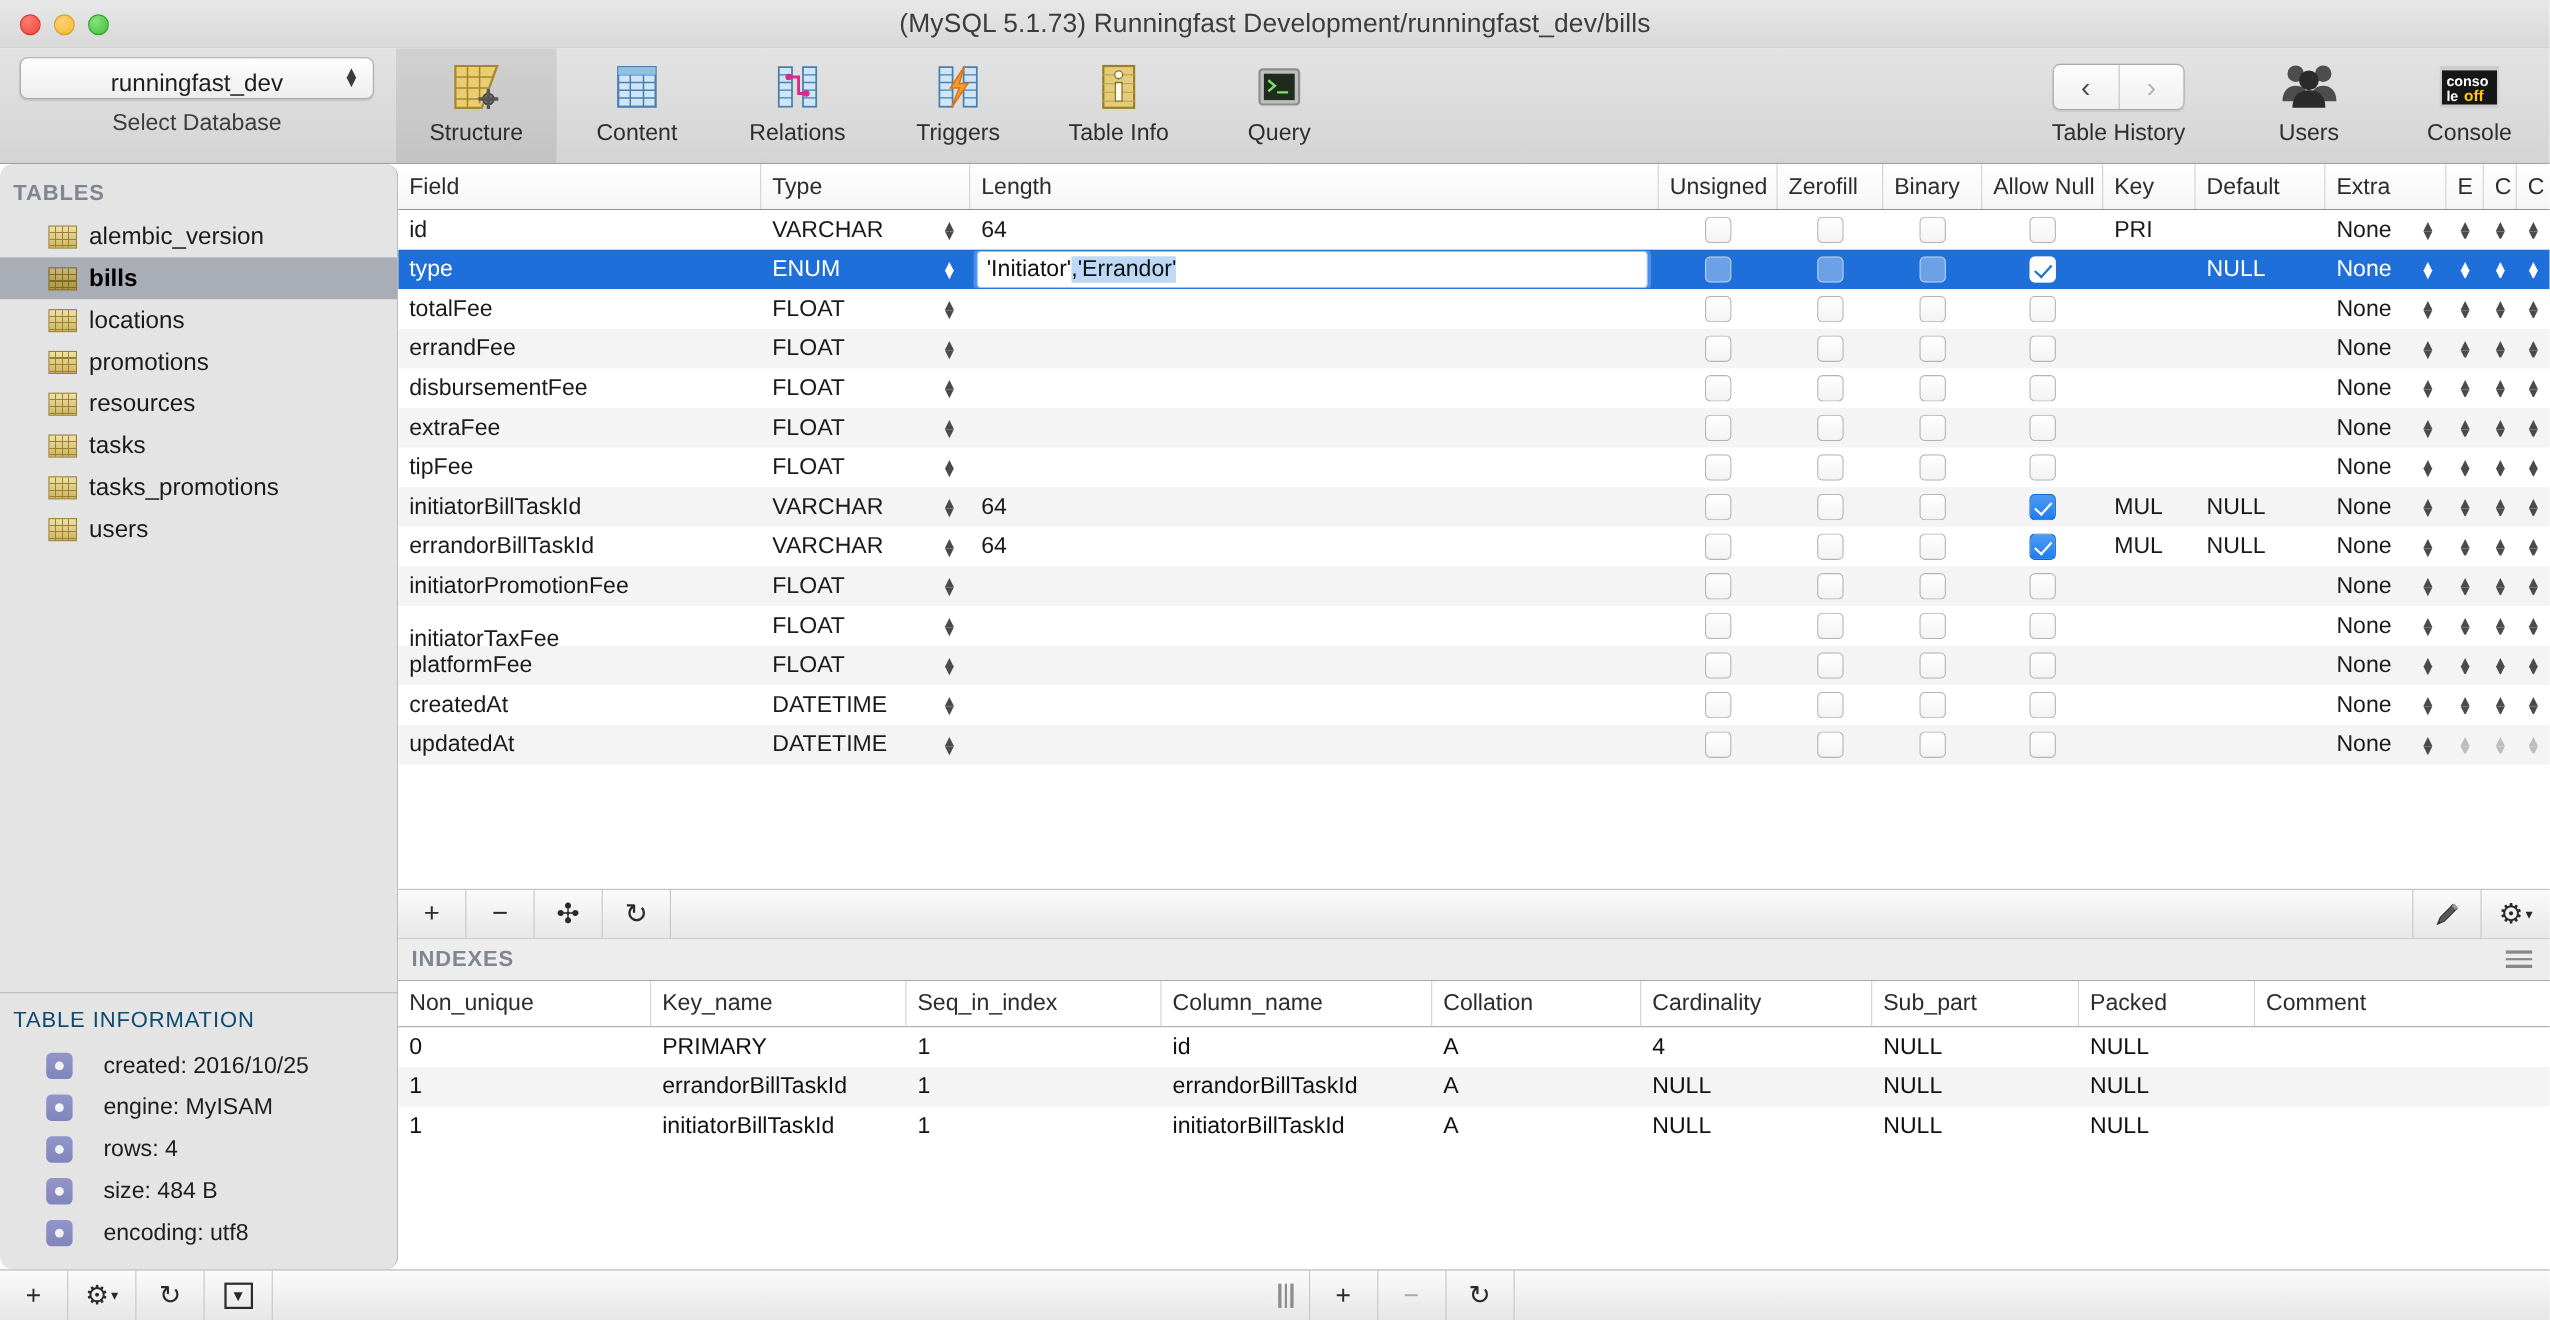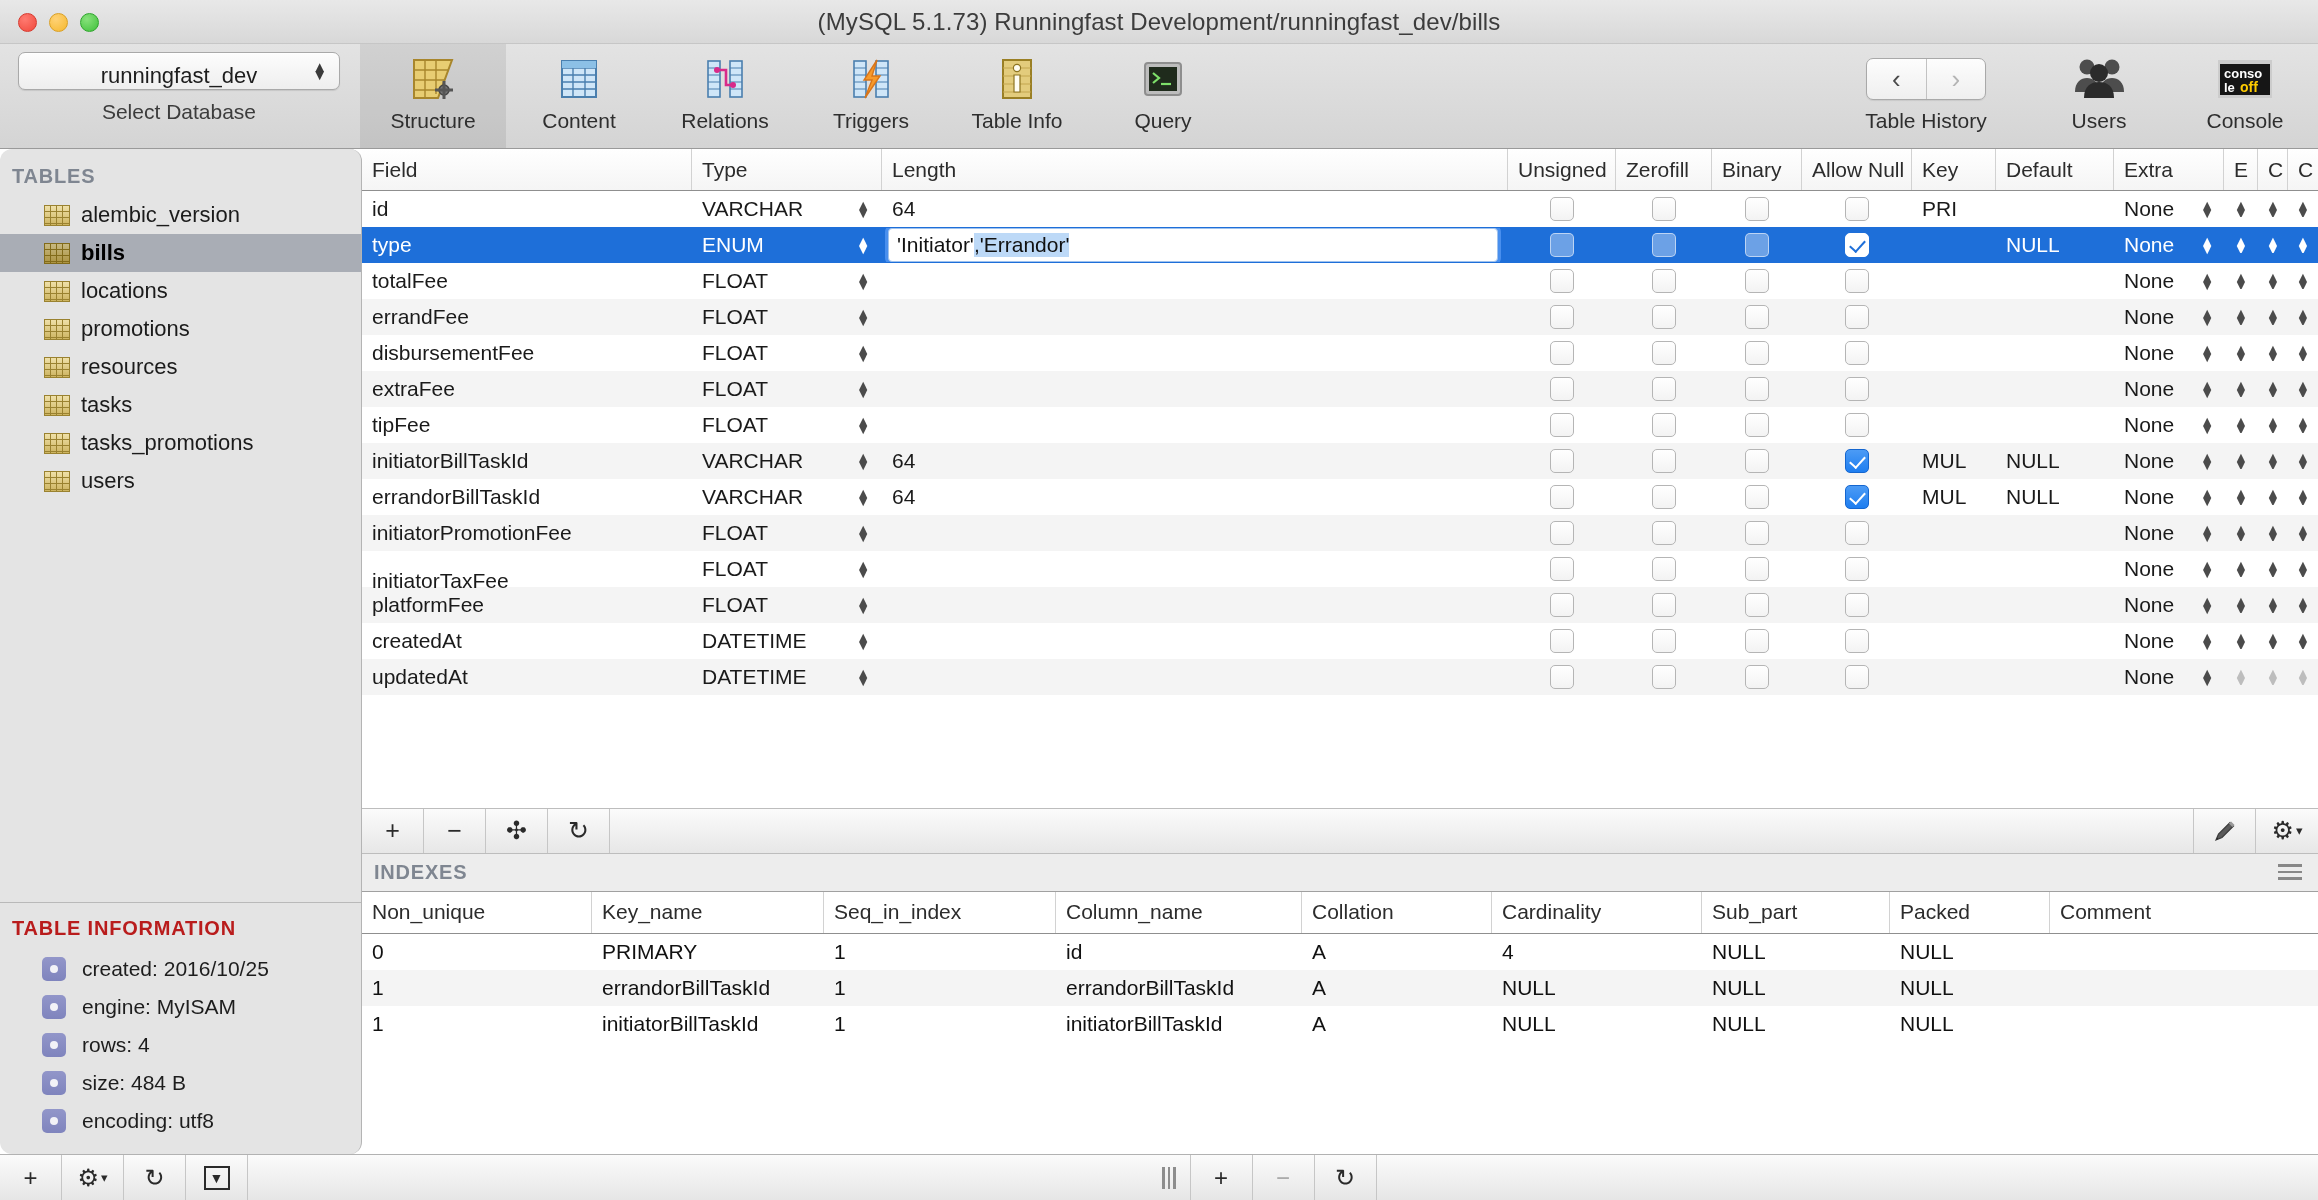--- a/index.html
+++ b/index.html
@@ -96,22 +96,22 @@
   .tbl-ico {
     width: 26px; height: 21px; flex: 0 0 26px; border: 1px solid #9a8230;
     background:
       linear-gradient(to right, transparent 0 5px, #9a8230 5px 6px, transparent 6px 11px, #9a8230 11px 12px, transparent 12px 17px, #9a8230 17px 18px, transparent 18px),
       linear-gradient(to bottom, transparent 0 5px, #9a8230 5px 6px, transparent 6px 11px, #9a8230 11px 12px, transparent 12px 17px, #9a8230 17px 18px, transparent 18px),
       linear-gradient(to bottom, #efe0a8, #cdb461);
   }
   .tbl-row.sel .tbl-ico { filter: brightness(0.82) saturate(1.2); }
   .sb-divider { height: 1px; background: #b9b9b9; margin: 0; }
   .tableinfo { padding: 0 0 14px 0; }
-  .ti-title { font-size: 20px; color: #b91c1c; font-weight: bold; letter-spacing: .8px; padding: 14px 0 10px 12px; }
-  .ti-row { height: 38px; display: flex; align-items: center; padding-left: 42px; gap: 16px; font-size: 21px; color: #1d1d1d; }
+  .ti-title { font-size: 20px; color: #0c4a6e; font-weight: normal; letter-spacing: .8px; padding: 14px 0 10px 12px; }
+  .ti-row { height: 38px; display: flex; align-items: center; padding-left: 42px; gap: 28px; font-size: 21px; color: #1d1d1d; }
   .ti-ico {
     width: 24px; height: 24px; flex: 0 0 24px; border-radius: 5px;
     background: linear-gradient(to bottom, #9296c9, #7f84bd);
     display: flex; align-items: center; justify-content: center;
   }
   .ti-ico::after { content: ""; width: 8px; height: 8px; border-radius: 50%; background: #f2f2f7; }
 
   
   .main { flex: 1; display: flex; flex-direction: column; min-width: 0; background: #fff; }
 

